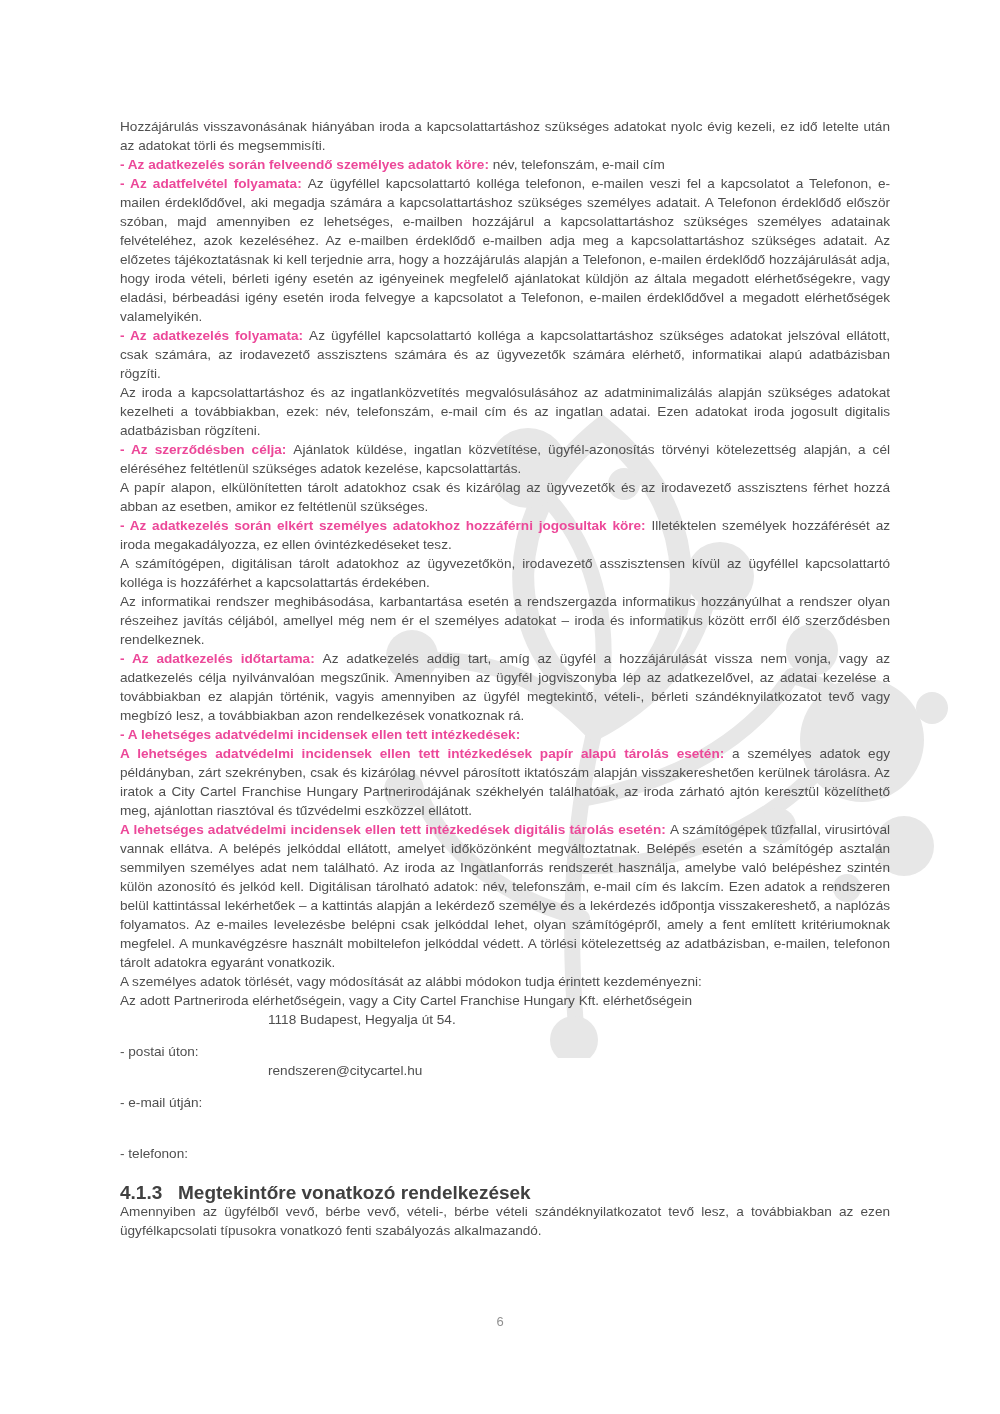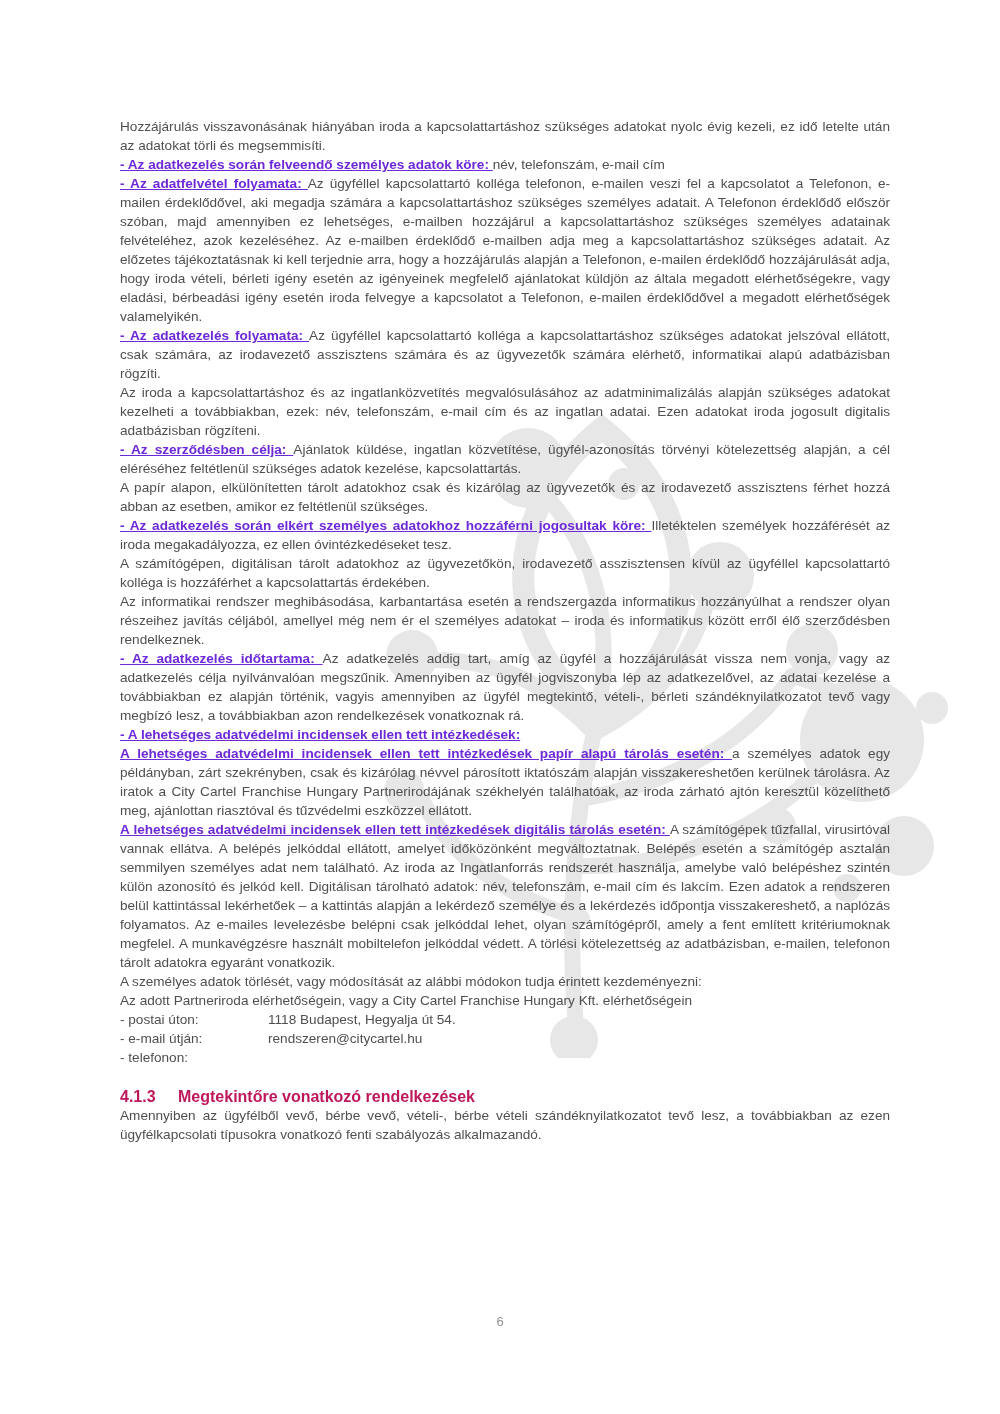--- a/index.html
+++ b/index.html
@@ -10,27 +10,27 @@
   .watermark {
     position: absolute; left: 272px; top: 388px; width: 690px; height: 670px;
     z-index: 0; pointer-events: none;
   }
   .page-content {
     position: absolute; left: 120px; top: 117px; width: 770px; z-index: 1;
     font-size: 13.6px; line-height: 19px; color: #4f4f4f;
     text-align: justify;
   }
   .page-content p { margin: 0; }
-  .page-content b { color: #6d28d9; text-decoration: underline; }
+  .page-content b { color: #ec4899; }
   .contact-row { display: flex; text-align: left; }
-  .contact-label { width: 148px; flex: none; }
+  .contact-label { width: 148px; flex: none; margin-top: 32px; }
   .contact-value { flex: 1; }
   .section-heading {
     display: flex; align-items: flex-end; margin-top: 20px;
-    font-weight: bold; font-size: 16px; color: #be185d; text-align: left;
+    font-weight: bold; font-size: 19px; color: #404040; text-align: left;
   }
   .section-number { width: 58px; flex: none; }
   .section-body { margin-top: 2px; }
   .page-number {
     position: absolute; top: 1314px; left: 0; width: 1000px; text-align: center;
     font-size: 13px; color: #909090; z-index: 1;
   }
 </style>
 </head>
 <body>

